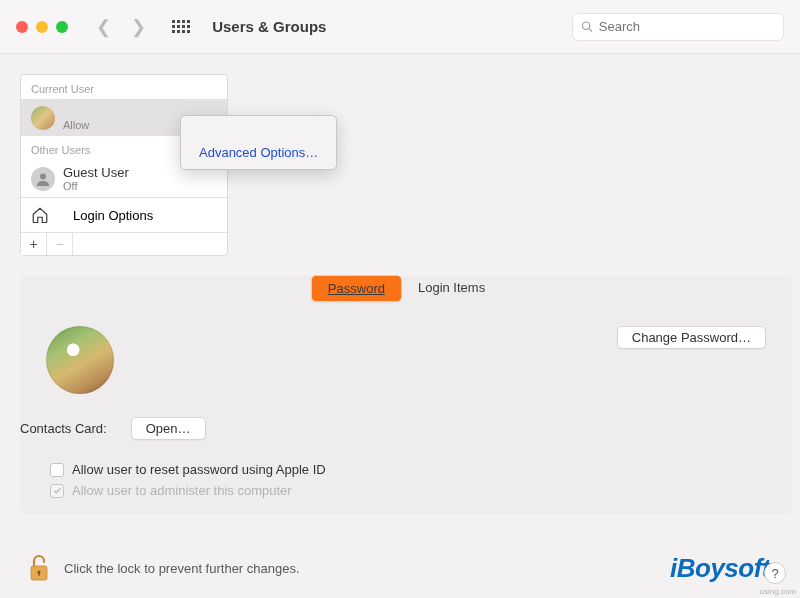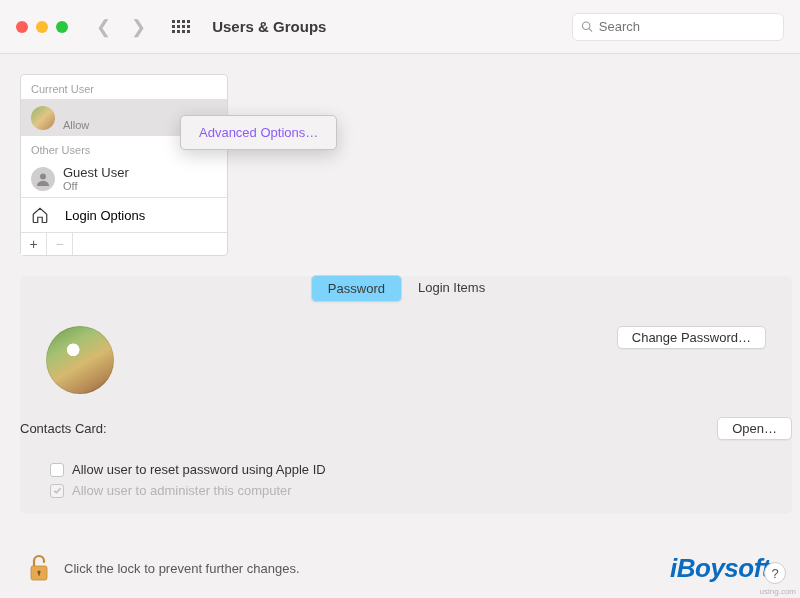--- a/index.html
+++ b/index.html
@@ -28,39 +28,39 @@
   .sidebar { width: 208px; background: #fff; border: 1px solid #dcd9da; border-radius: 4px; display: flex; flex-direction: column; overflow: visible; position: relative; }
   .section-label { font-size: 11px; color: #a5a1a3; padding: 8px 10px 4px 10px; }
   .user-row { display: flex; align-items: center; padding: 5px 10px; gap: 8px; position: relative; }
   .user-row.current { background: #e4e1e2; }
   .avatar-sm { width: 24px; height: 24px; border-radius: 50%; background: linear-gradient(135deg,#8fb56e,#e2c584,#b8875a); flex-shrink: 0; }
   .avatar-sm.guest { background: #d0cdce; display:flex; align-items:center; justify-content:center; }
   .user-meta { display: flex; flex-direction: column; }
   .user-name { font-size: 13px; color: #333; }
   .user-sub { font-size: 11px; color: #8a8687; }
   .sidebar-spacer { flex: 1; }
-  .login-options { border-top: 1px solid #e3e0e1; padding: 8px 10px; display: flex; align-items: center; gap: 16px; font-size: 13px; }
+  .login-options { border-top: 1px solid #e3e0e1; padding: 8px 10px; display: flex; align-items: center; gap: 24px; font-size: 13px; }
   .addremove { display: flex; border-top: 1px solid #e3e0e1; }
   .addremove button { width: 26px; height: 22px; border: none; border-right: 1px solid #e3e0e1; background: #fff; font-size: 14px; color: #555; display:flex; align-items:center; justify-content:center; }
   .addremove button.dim { color: #c9c6c7; }
   
   
   .context-menu { position: absolute; left: 159px; top: 40px; background: #f4f2f3; border: 1px solid #c8c5c6; border-radius: 5px; box-shadow: 0 5px 18px rgba(0,0,0,0.18); padding: 6px 4px; z-index: 50; white-space: nowrap; }
-  .context-item { font-size: 13px; color: #8b5cf6; padding: 3px 14px; border-radius: 3px; }
+  .context-item { font-size: 13px; color: #1d4ed8; padding: 3px 14px; border-radius: 3px; margin-top: 20px; }
   
   
   .detail { flex: 1; background: #efeced; border-radius: 6px; display: flex; flex-direction: column; position: relative; padding-bottom: 14px; }
   .tabs { display: flex; justify-content: center; gap: 0; margin-top: -1px; }
   .tabs span { font-size: 13px; padding: 5px 16px; color: #3a3a3a; cursor:default; }
-  .tabs span.active { background: #7dd3fc; border: 1px solid #d6d3d4; border-radius: 5px; box-shadow: 0 1px 2px rgba(0,0,0,0.06); }
+  .tabs span.active { background: #f97316; border: 1px solid #d6d3d4; border-radius: 5px; box-shadow: 0 1px 2px rgba(0,0,0,0.06); text-decoration: underline; }
   .detail-top { display: flex; justify-content: space-between; align-items: flex-start; padding: 24px 26px 0 26px; }
   .avatar-lg { width: 68px; height: 68px; border-radius: 50%; background: radial-gradient(circle at 40% 35%, #fff 0%, #fff 10%, transparent 11%), linear-gradient(150deg,#6c9b4e 0%,#a4c173 30%,#d6b96f 55%,#b78a55 80%,#7a5436 100%); box-shadow: inset 0 0 0 1px rgba(0,0,0,0.08); position: relative; overflow:hidden; }
   .mac-btn { background: #fff; border: 1px solid #d7d4d5; border-radius: 5px; font-size: 13px; padding: 3px 14px; color: #333; box-shadow: 0 1px 1px rgba(0,0,0,0.04); }
   .detail-spacer { flex: 1; }
-  .contacts-row { display:flex; align-items:center; justify-content:space-between; gap:24px; font-size:13px; color:#333; margin-bottom:18px;margin-top:8px; }
+  .contacts-row { display:flex; align-items:center; justify-content:flex-start; gap:24px; font-size:13px; color:#333; margin-bottom:18px;margin-top:8px; }
   .checkrow { display:flex; align-items:center; gap:8px; font-size:13px; padding:4px 30px 2px 30px; color:#333; }
   .checkrow.dim { color:#b6b3b4; }
   .checkbox { width:14px; height:14px; border:1px solid #c7c4c5; border-radius:3px; background:#fff; display:inline-flex; align-items:center; justify-content:center; flex-shrink:0; }
   .checkrow.dim .checkbox { background:#f5f2f3; }
   .checkmark { width:9px; height:9px; }
   
   
   .bottom { position: absolute; left: 4px; right: 0; bottom: 0; height: 60px; display:flex; align-items:center; padding: 0 22px; gap: 12px; }
   .lock-icon { width: 26px; height: 30px; }
   .bottom-text { font-size: 13px; color: #5a5758; flex:1; }

